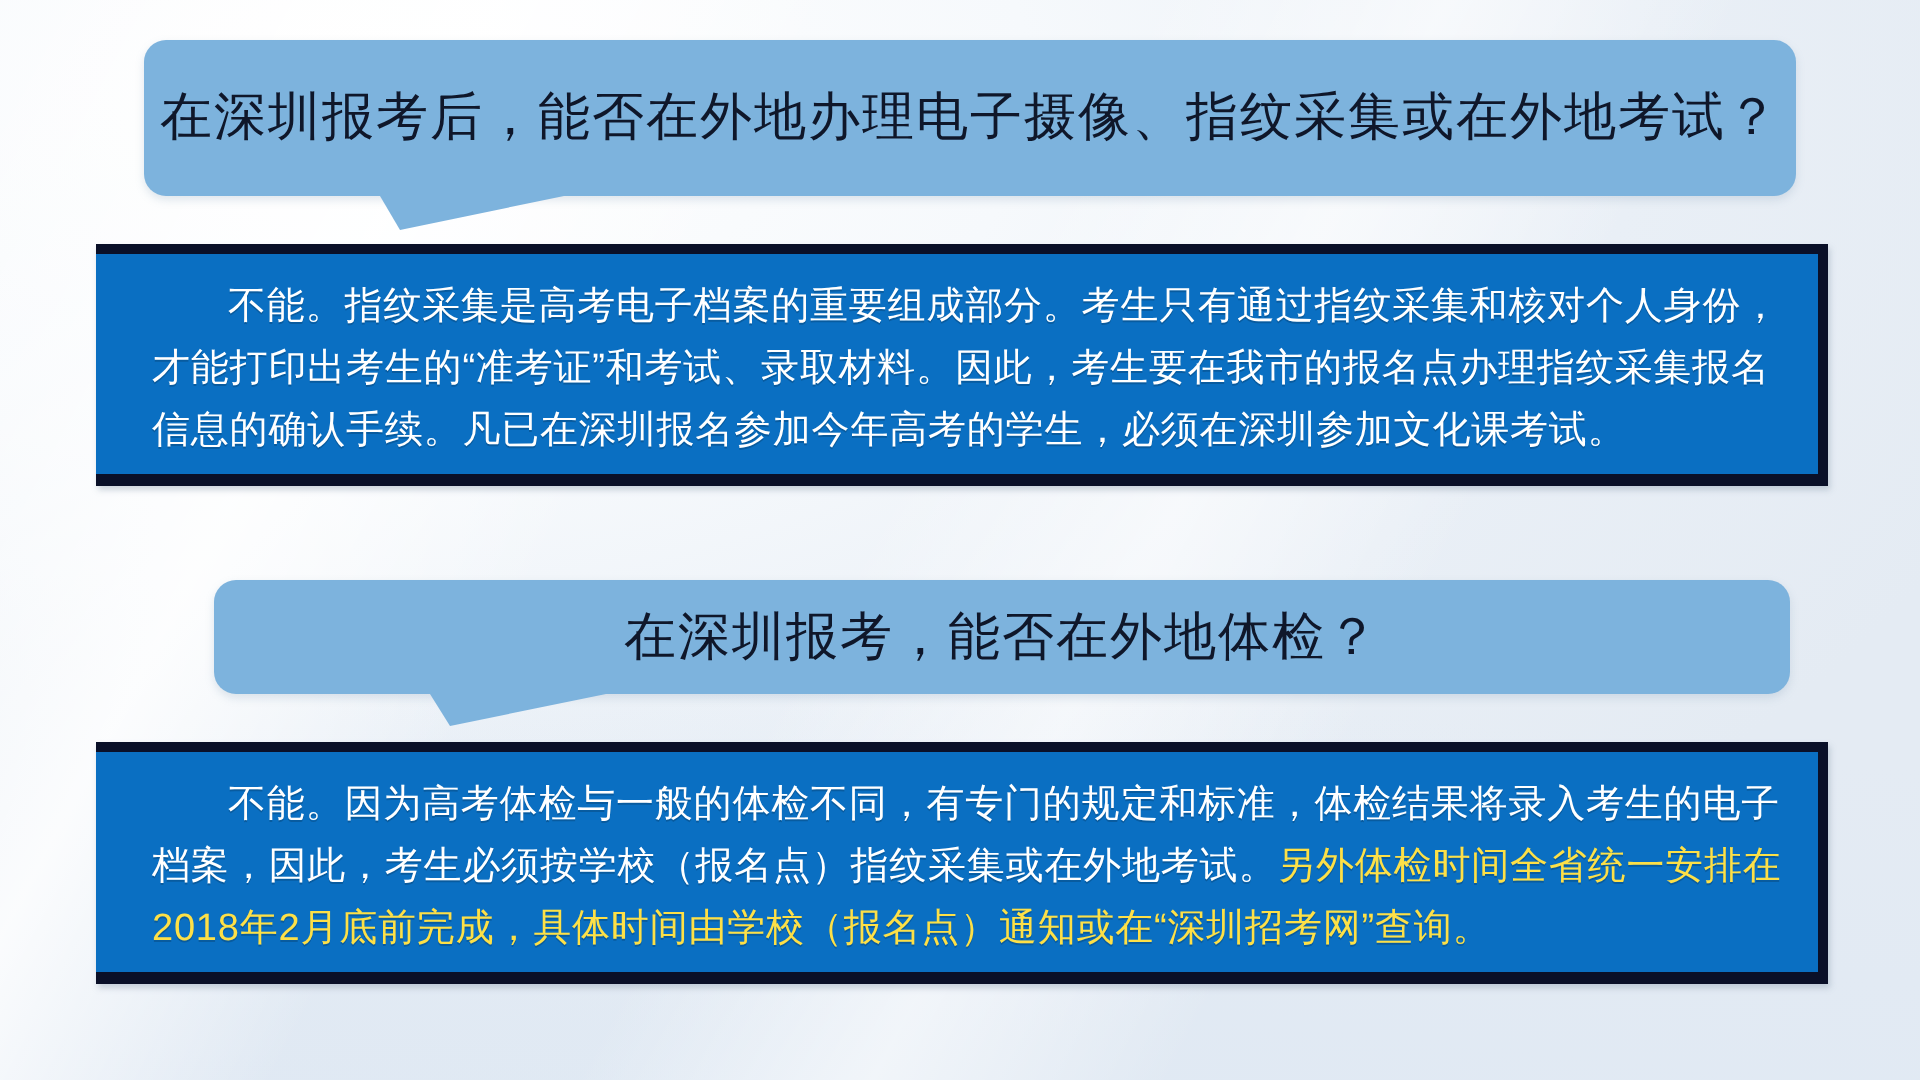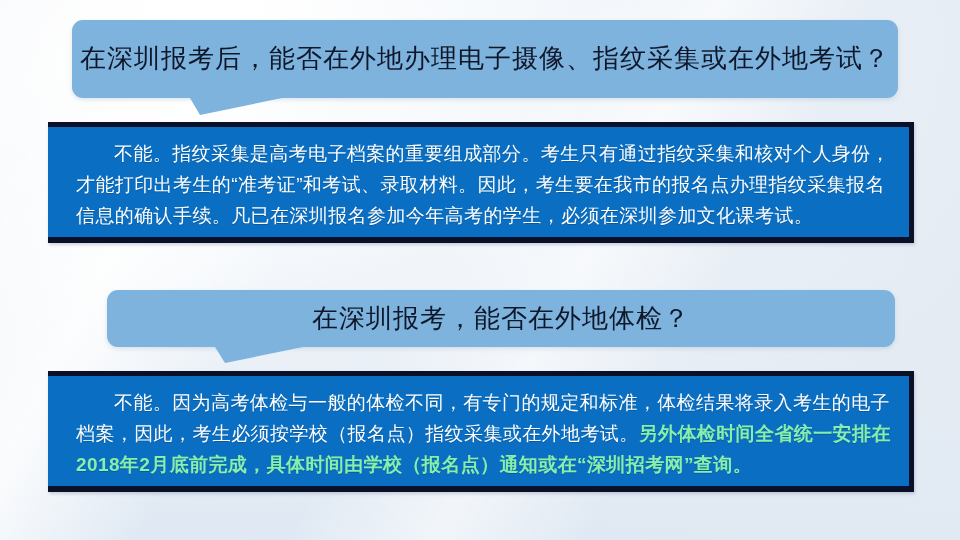--- a/index.html
+++ b/index.html
@@ -83,22 +83,22 @@
     padding: 12px 14px 10px 28px;
     color: #ffffff;
     font-size: 19px;
     line-height: 1.62;
     text-indent: 2em;
     letter-spacing: 0.4px;
     font-weight: 500;
     text-shadow: 0 1px 0 rgba(0,0,0,0.18);
   }
   .hl {
-    color: #86efac;
-    font-weight: 700;
+    color: #fde047;
+    font-weight: 400;
   }
 </style>
 </head>
 <body>
 
 <div id="slide">
 
   <div class="bubble-wrap" style="left:72px; top:20px; width:826px; height:78px;">
     <div class="bubble" style="width:826px; height:78px;">
       <div class="bubble-text">在深圳报考后，能否在外地办理电子摄像、指纹采集或在外地考试？</div>

